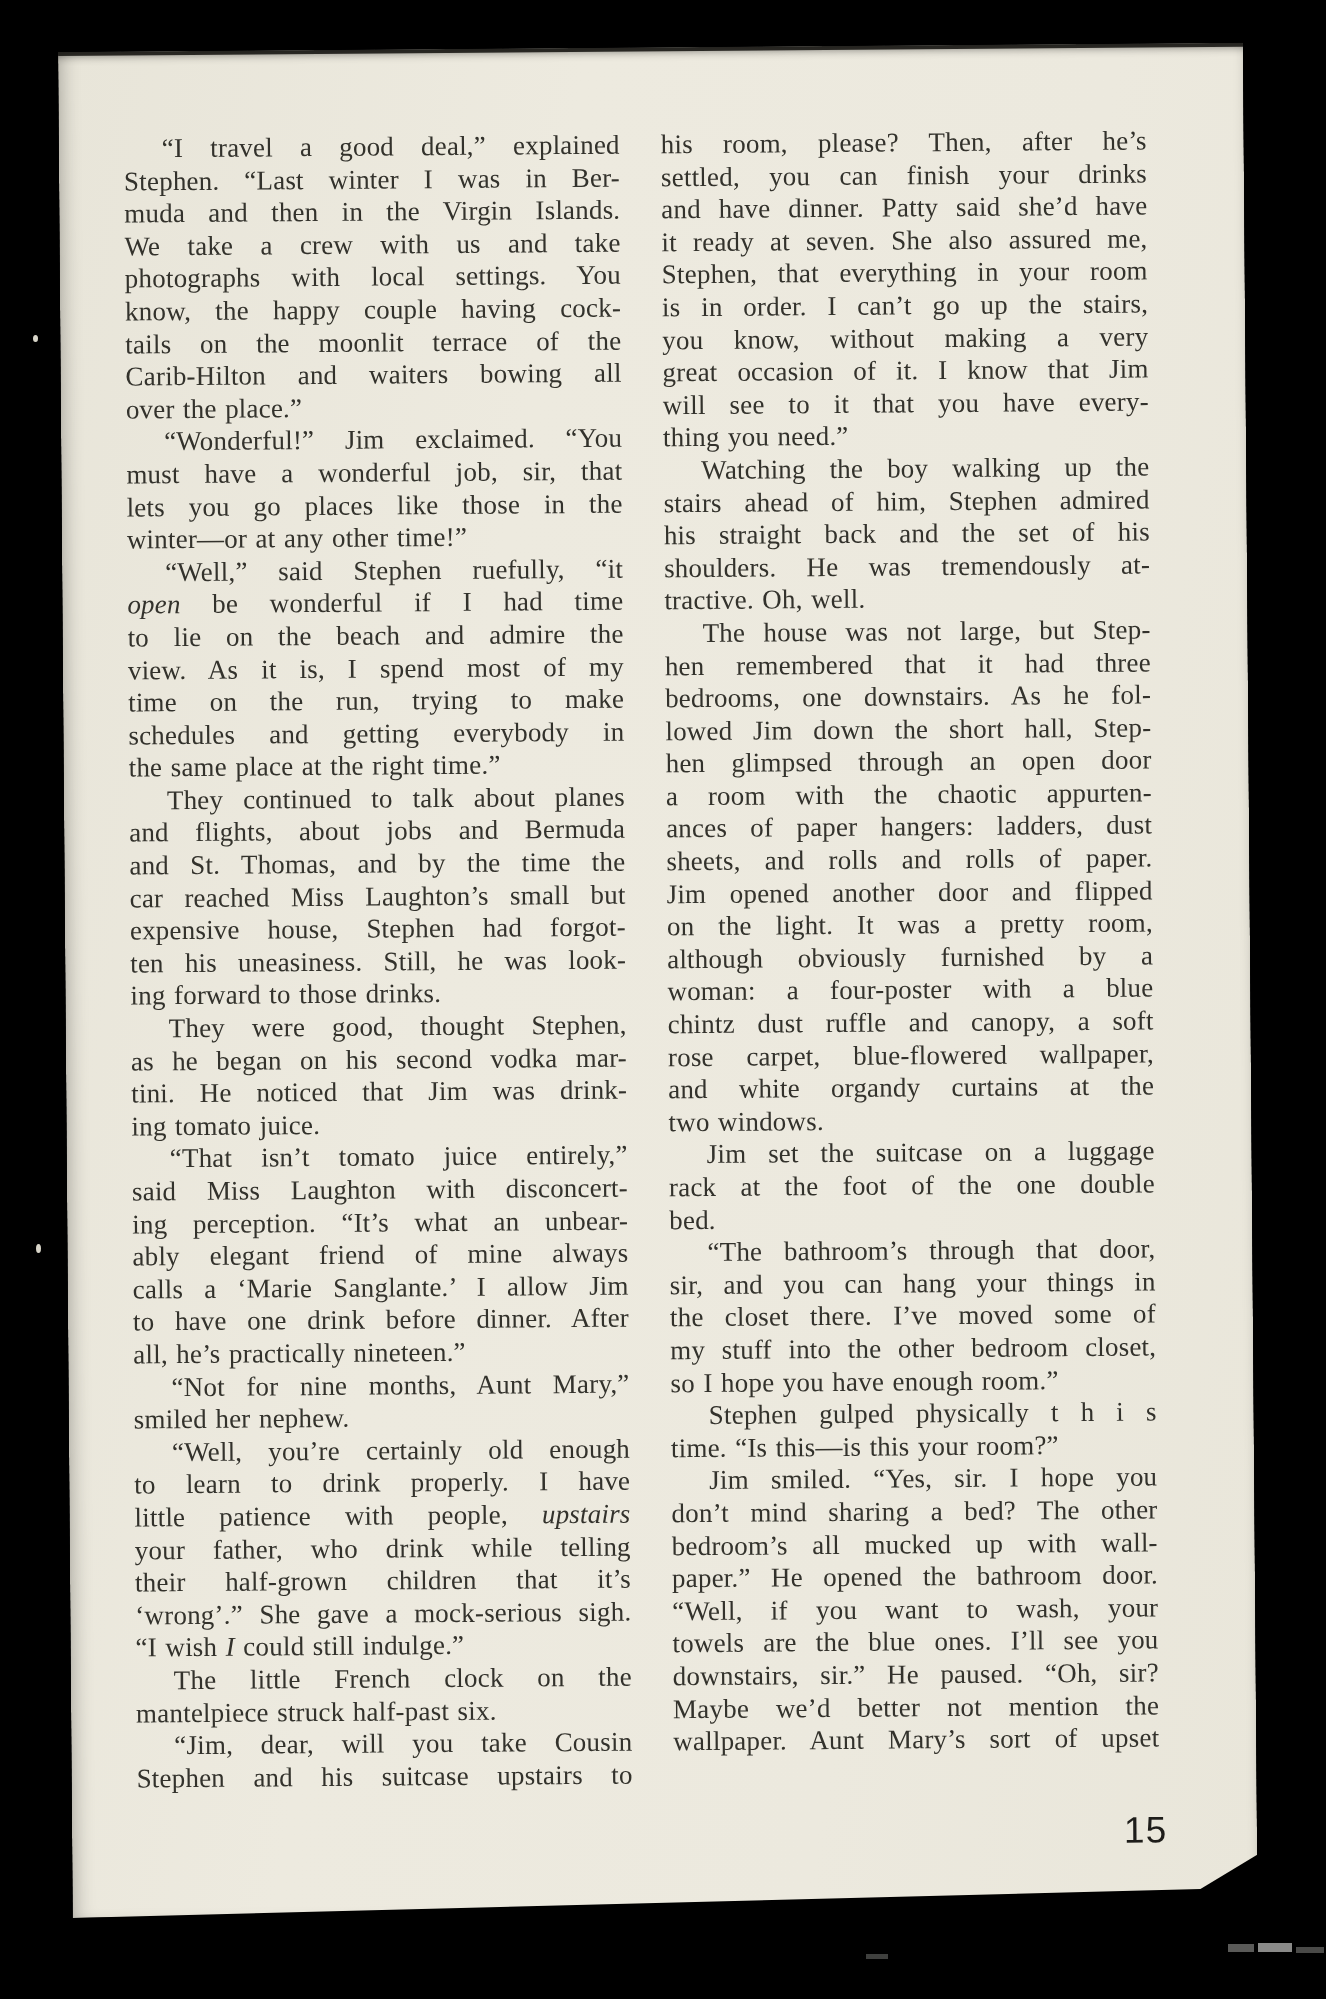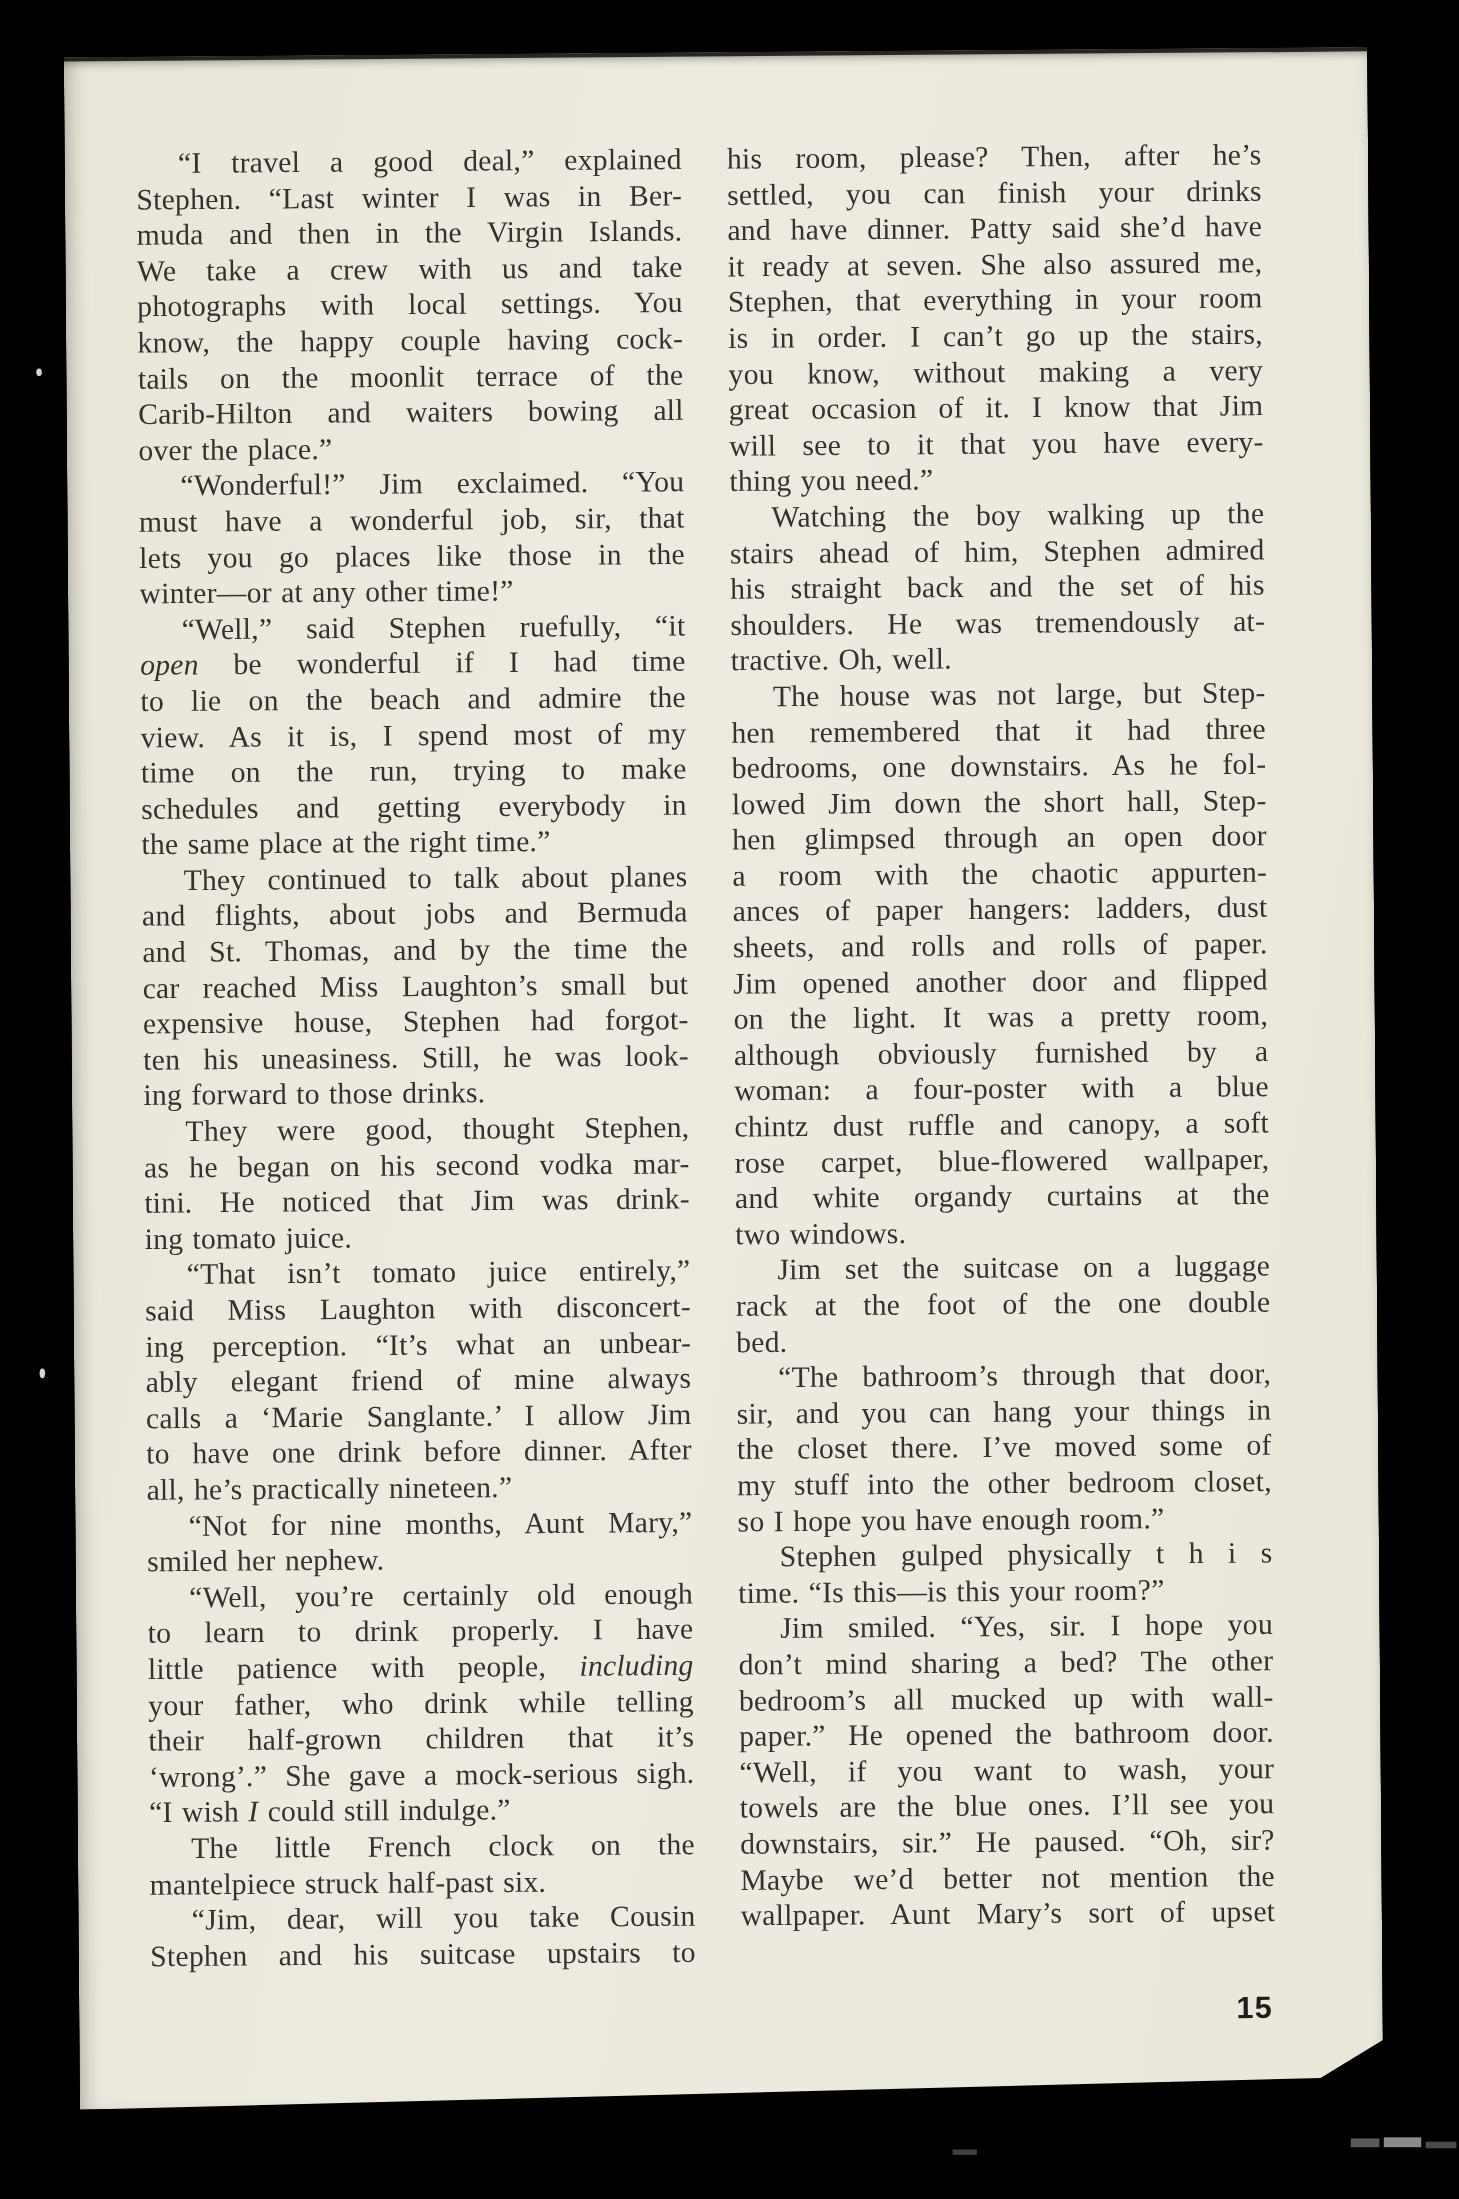--- a/index.html
+++ b/index.html
@@ -44,22 +44,22 @@
     overflow:hidden;
   }
   .line.last{text-align-last:left;}
   .line.ind{text-indent:38px;}
   .line i{font-style:italic;}
   .page-number{
     position:absolute;
     left:1052px;top:1766px;
     width:60px;
     font-family:"Liberation Sans", sans-serif;
-    font-weight:700;
-    font-size:28px;
+    font-weight:400;
+    font-size:37px;
     color:#1e1d1a;
     letter-spacing:1px;
   }
   .speck{position:absolute;background:#d8d5c9;border-radius:50%;}
   .speck-1{left:33px;top:335px;width:5px;height:7px;}
   .speck-2{left:36px;top:1244px;width:5px;height:9px;}
   .artifact{position:absolute;}
   .art-dash-center{left:866px;top:1954px;width:22px;height:5px;background:#3f403e;}
   .art-dash-r1{left:1228px;top:1944px;width:26px;height:8px;background:#5a5a58;}
   .art-dash-r2{left:1258px;top:1943px;width:34px;height:9px;background:#8a8a88;}
@@ -121,21 +121,21 @@
         <div class="line">to have one drink before dinner. After</div>
         <div class="line last">all, he’s practically nineteen.”</div>
       </div>
       <div class="para">
         <div class="line ind">“Not for nine months, Aunt Mary,”</div>
         <div class="line last">smiled her nephew.</div>
       </div>
       <div class="para">
         <div class="line ind">“Well, you’re certainly old enough</div>
         <div class="line">to learn to drink properly. I have</div>
-        <div class="line">little patience with people, <i>including</i></div>
+        <div class="line">little patience with people, <i>upstairs</i></div>
         <div class="line">your father, who drink while telling</div>
         <div class="line">their half-grown children that it’s</div>
         <div class="line">‘wrong’.” She gave a mock-serious sigh.</div>
         <div class="line last">“I wish <i>I</i> could still indulge.”</div>
       </div>
       <div class="para">
         <div class="line ind">The little French clock on the</div>
         <div class="line last">mantelpiece struck half-past six.</div>
       </div>
       <div class="para">

